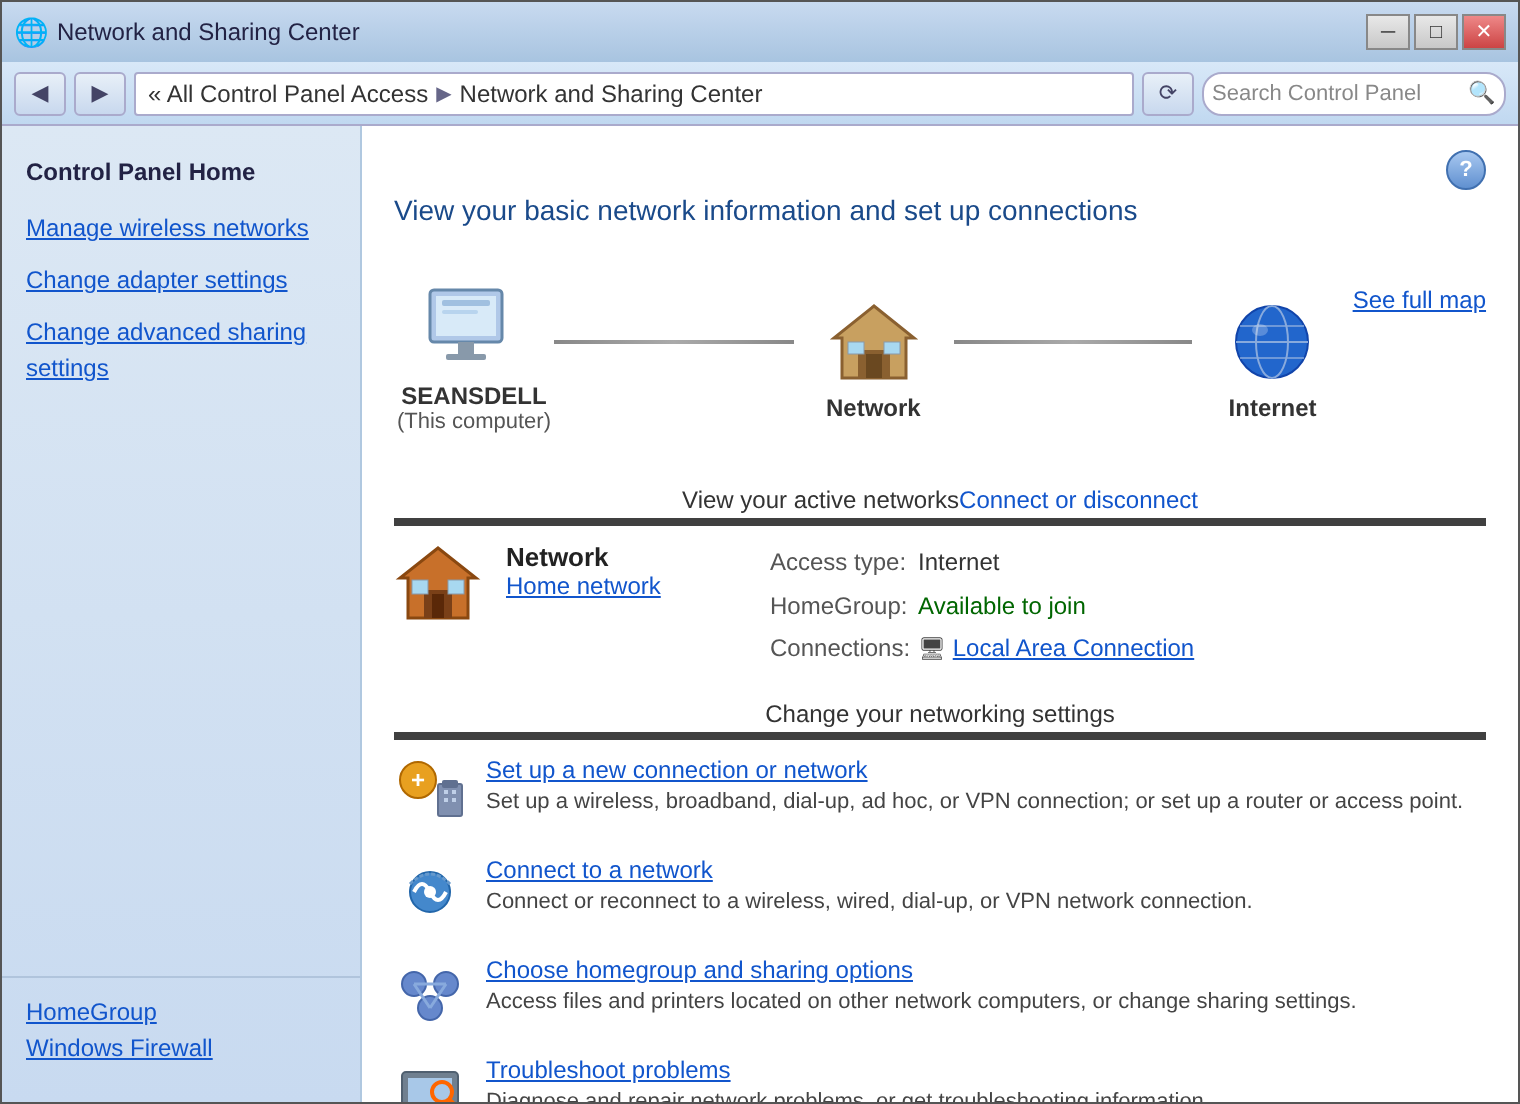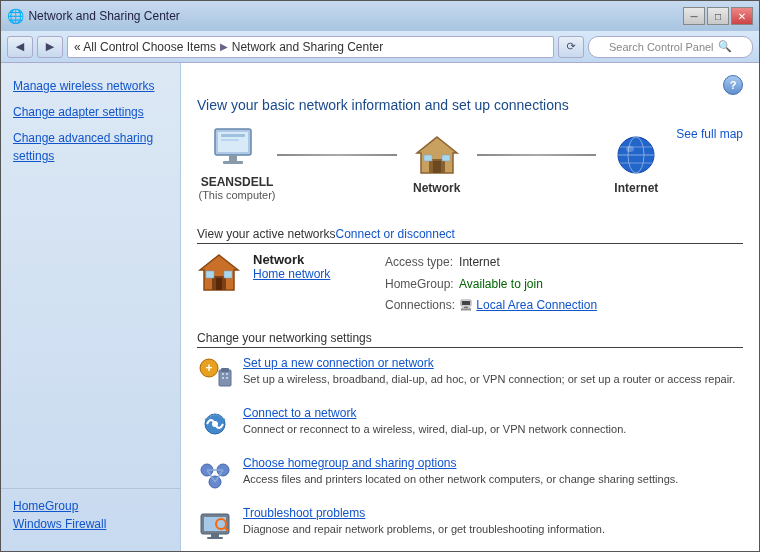--- a/index.html
+++ b/index.html
@@ -98,28 +98,28 @@
       color: #333;
       gap: 4px;
     }
 
     .breadcrumb-arrow {
       color: #668;
       font-size: 10px;
     }
 
     .search-box {
-      width: 165px;
+      width: 152px;
       height: 22px;
       border: 1px solid #aac;
       background: white;
       border-radius: 10px;
       display: flex;
       align-items: center;
-      padding: 0 20px;
+      padding: 0 4px;
       gap: 4px;
       font-size: 11px;
       color: #888;
     }
 
     
     .main-content {
       display: flex;
       flex: 1;
       overflow: hidden;
@@ -176,21 +176,21 @@
     .content-panel {
       flex: 1;
       background: white;
       padding: 12px 16px;
       overflow-y: auto;
     }
 
     .panel-title {
       font-size: 14px;
       color: #1a4a8a;
-      margin-bottom: 14px;
+      margin-bottom: 30px;
       font-weight: normal;
     }
 
     
     .network-diagram {
       display: flex;
       align-items: center;
       gap: 0;
       margin-bottom: 16px;
       padding-bottom: 10px;
@@ -221,34 +221,35 @@
       height: 2px;
       background: linear-gradient(to right, #888, #aaa, #888);
       margin-bottom: 18px;
     }
 
     .see-full-map {
       margin-left: auto;
       font-size: 12px;
       color: #1155cc;
       cursor: pointer;
+      text-decoration: underline;
       align-self: flex-start;
       padding-top: 0;
       white-space: nowrap;
     }
 
     
     .section-header {
       font-size: 12px;
       color: #333;
-      border-bottom: 1px solid #404040;
+      border-bottom: 4px solid #404040;
       padding-bottom: 2px;
       margin-bottom: 8px;
       display: flex;
-      justify-content: flex-start;
+      justify-content: center;
       align-items: center;
     }
 
     .section-header-link {
       font-size: 12px;
       color: #1155cc;
       cursor: pointer;
     }
 
     .active-network {
@@ -389,34 +390,35 @@
       <div class="win-btn">─</div>
       <div class="win-btn">□</div>
       <div class="win-btn close">✕</div>
     </div>
   </div>
 
   <div class="address-bar">
     <div class="nav-btn">◀</div>
     <div class="nav-btn">▶</div>
     <div class="address-path">
-      <span>« All Control Choose Items</span>
+      <span>« All Control Panel Access</span>
       <span class="breadcrumb-arrow">▶</span>
       <span>Network and Sharing Center</span>
     </div>
     <div class="nav-btn">⟳</div>
     <div class="search-box">
       <span>Search Control Panel</span>
       <span style="margin-left:auto;color:#666;">🔍</span>
     </div>
   </div>
 
   <div class="main-content">
 
     <div class="sidebar">
+      <div class="sidebar-title">Control Panel Home</div>
 
       <div class="sidebar-link">Manage wireless networks</div>
       <div class="sidebar-link" style="color:#1155cc;text-decoration:underline;font-weight:normal;">Change adapter settings</div>
       <div class="sidebar-link">Change advanced sharing settings</div>
 
       <div class="sidebar-section">
         <a class="sidebar-section-link">HomeGroup</a>
         <a class="sidebar-section-link">Windows Firewall</a>
       </div>
     </div>
@@ -546,21 +548,21 @@
               <rect x="22" y="14" width="12" height="16" rx="1" fill="#8090b0" stroke="#607090" stroke-width="1"></rect>
               <rect x="24" y="12" width="8" height="4" rx="1" fill="#607090"></rect>
               <rect x="25" y="17" width="2" height="2" fill="#c0d0e8"></rect>
               <rect x="29" y="17" width="2" height="2" fill="#c0d0e8"></rect>
               <rect x="25" y="21" width="2" height="2" fill="#c0d0e8"></rect>
               <rect x="29" y="21" width="2" height="2" fill="#c0d0e8"></rect>
             </svg>
           </div>
           <div class="settings-text">
             <a class="settings-link">Set up a new connection or network</a>
-            <div class="settings-desc">Set up a wireless, broadband, dial-up, ad hoc, or VPN connection; or set up a router or access repair.</div>
+            <div class="settings-desc">Set up a wireless, broadband, dial-up, ad hoc, or VPN connection; or set up a router or access point.</div>
           </div>
         </div>
 
         <div class="settings-item">
           <div class="settings-icon">
             <svg viewBox="0 0 36 36" xmlns="http://www.w3.org/2000/svg" width="36" height="36">
               <circle cx="18" cy="18" r="10" fill="#4488cc" stroke="#2266aa" stroke-width="1"></circle>
               <path d="M10,18 Q14,10 18,18 Q22,26 26,18" fill="none" stroke="white" stroke-width="2"></path>
               <circle cx="18" cy="18" r="3" fill="white"></circle>
 

